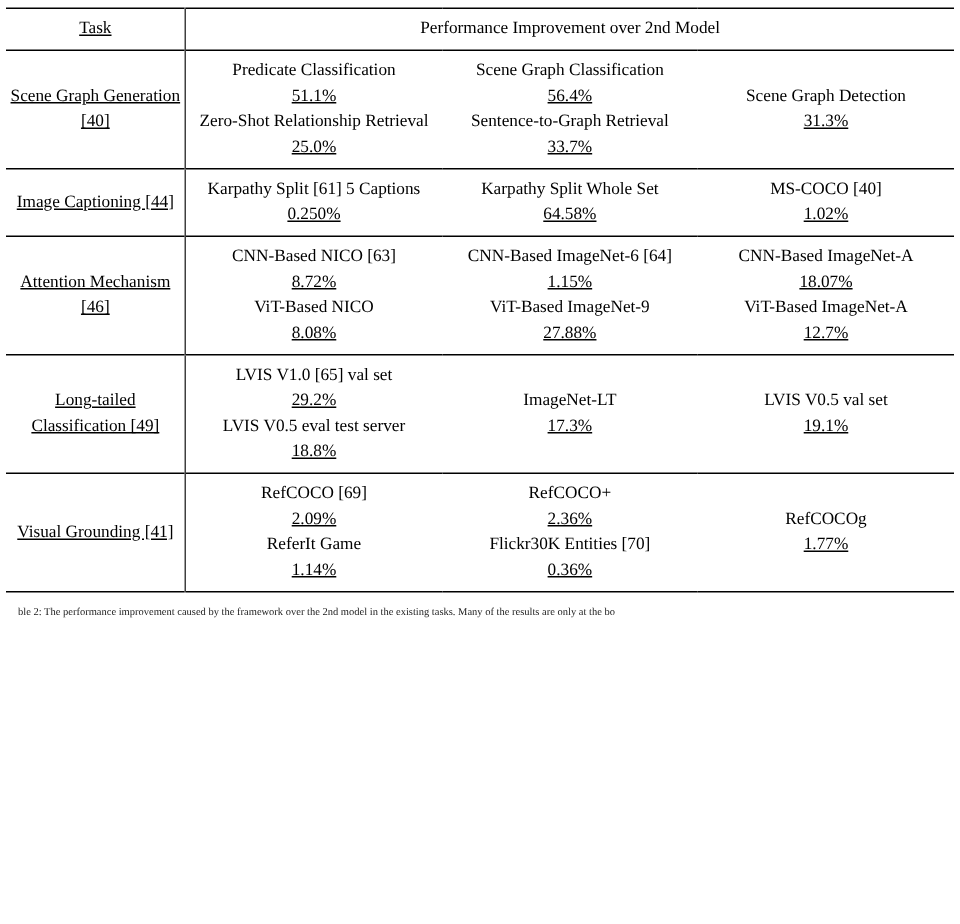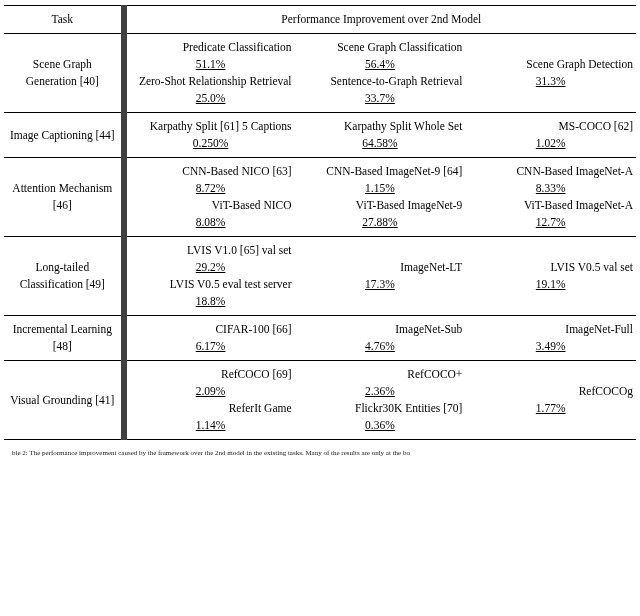--- a/index.html
+++ b/index.html
@@ -29,26 +29,27 @@
   table.results th,
   table.results td {
     padding: 5px 3px;
     text-align: center;
     vertical-align: middle;
     font-weight: normal;
     line-height: 1.48;
   }
   th.task-head, td.task-cell {
     width: 120px;
-    border-right: 6px solid #404040;
+    border-right: 1px solid #404040;
+    text-decoration: underline;
   }
   td.data-cell {
     width: 171px;
   }
-  td.data-cell .name-line { white-space: nowrap; text-align: right; }
+  td.data-cell .name-line { white-space: nowrap; }
   td.data-cell .value-line { white-space: nowrap; text-decoration: underline; }
   .caption {
     margin: 9px 2px 0 12px;
     font-size: 7px;
     line-height: 1.3;
     color: #1a1a1a;
     white-space: nowrap;
     overflow: hidden;
     font-family: "Liberation Serif", serif;
   }
@@ -93,75 +94,60 @@
         <td class="task-cell">Image Captioning [44]</td>
         <td class="data-cell">
           <div class="name-line">Karpathy Split [61] 5 Captions</div>
           <div class="value-line">0.250%</div>
         </td>
         <td class="data-cell">
           <div class="name-line">Karpathy Split Whole Set</div>
           <div class="value-line">64.58%</div>
         </td>
         <td class="data-cell">
-          <div class="name-line">MS-COCO [62]</div>
+          <div class="name-line">MS-COCO [40]</div>
           <div class="value-line">1.02%</div>
         </td>
       </tr>
       <tr>
         <td class="task-cell">Attention Mechanism [46]</td>
         <td class="data-cell">
           <div class="name-line">CNN-Based NICO [63]</div>
           <div class="value-line">8.72%</div>
           <div class="name-line">ViT-Based NICO</div>
           <div class="value-line">8.08%</div>
         </td>
         <td class="data-cell">
-          <div class="name-line">CNN-Based ImageNet-9 [64]</div>
+          <div class="name-line">CNN-Based ImageNet-6 [64]</div>
           <div class="value-line">1.15%</div>
           <div class="name-line">ViT-Based ImageNet-9</div>
           <div class="value-line">27.88%</div>
         </td>
         <td class="data-cell">
           <div class="name-line">CNN-Based ImageNet-A</div>
-          <div class="value-line">8.33%</div>
+          <div class="value-line">18.07%</div>
           <div class="name-line">ViT-Based ImageNet-A</div>
           <div class="value-line">12.7%</div>
         </td>
       </tr>
       <tr>
         <td class="task-cell">Long-tailed Classification [49]</td>
         <td class="data-cell">
           <div class="name-line">LVIS V1.0 [65] val set</div>
           <div class="value-line">29.2%</div>
           <div class="name-line">LVIS V0.5 eval test server</div>
           <div class="value-line">18.8%</div>
         </td>
         <td class="data-cell">
           <div class="name-line">ImageNet-LT</div>
           <div class="value-line">17.3%</div>
         </td>
         <td class="data-cell">
           <div class="name-line">LVIS V0.5 val set</div>
           <div class="value-line">19.1%</div>
-        </td>
-      </tr>
-      <tr>
-        <td class="task-cell">Incremental Learning [48]</td>
-        <td class="data-cell">
-          <div class="name-line">CIFAR-100 [66]</div>
-          <div class="value-line">6.17%</div>
-        </td>
-        <td class="data-cell">
-          <div class="name-line">ImageNet-Sub</div>
-          <div class="value-line">4.76%</div>
-        </td>
-        <td class="data-cell">
-          <div class="name-line">ImageNet-Full</div>
-          <div class="value-line">3.49%</div>
         </td>
       </tr>
       <tr>
         <td class="task-cell">Visual Grounding [41]</td>
         <td class="data-cell">
           <div class="name-line">RefCOCO [69]</div>
           <div class="value-line">2.09%</div>
           <div class="name-line">ReferIt Game</div>
           <div class="value-line">1.14%</div>
         </td>

